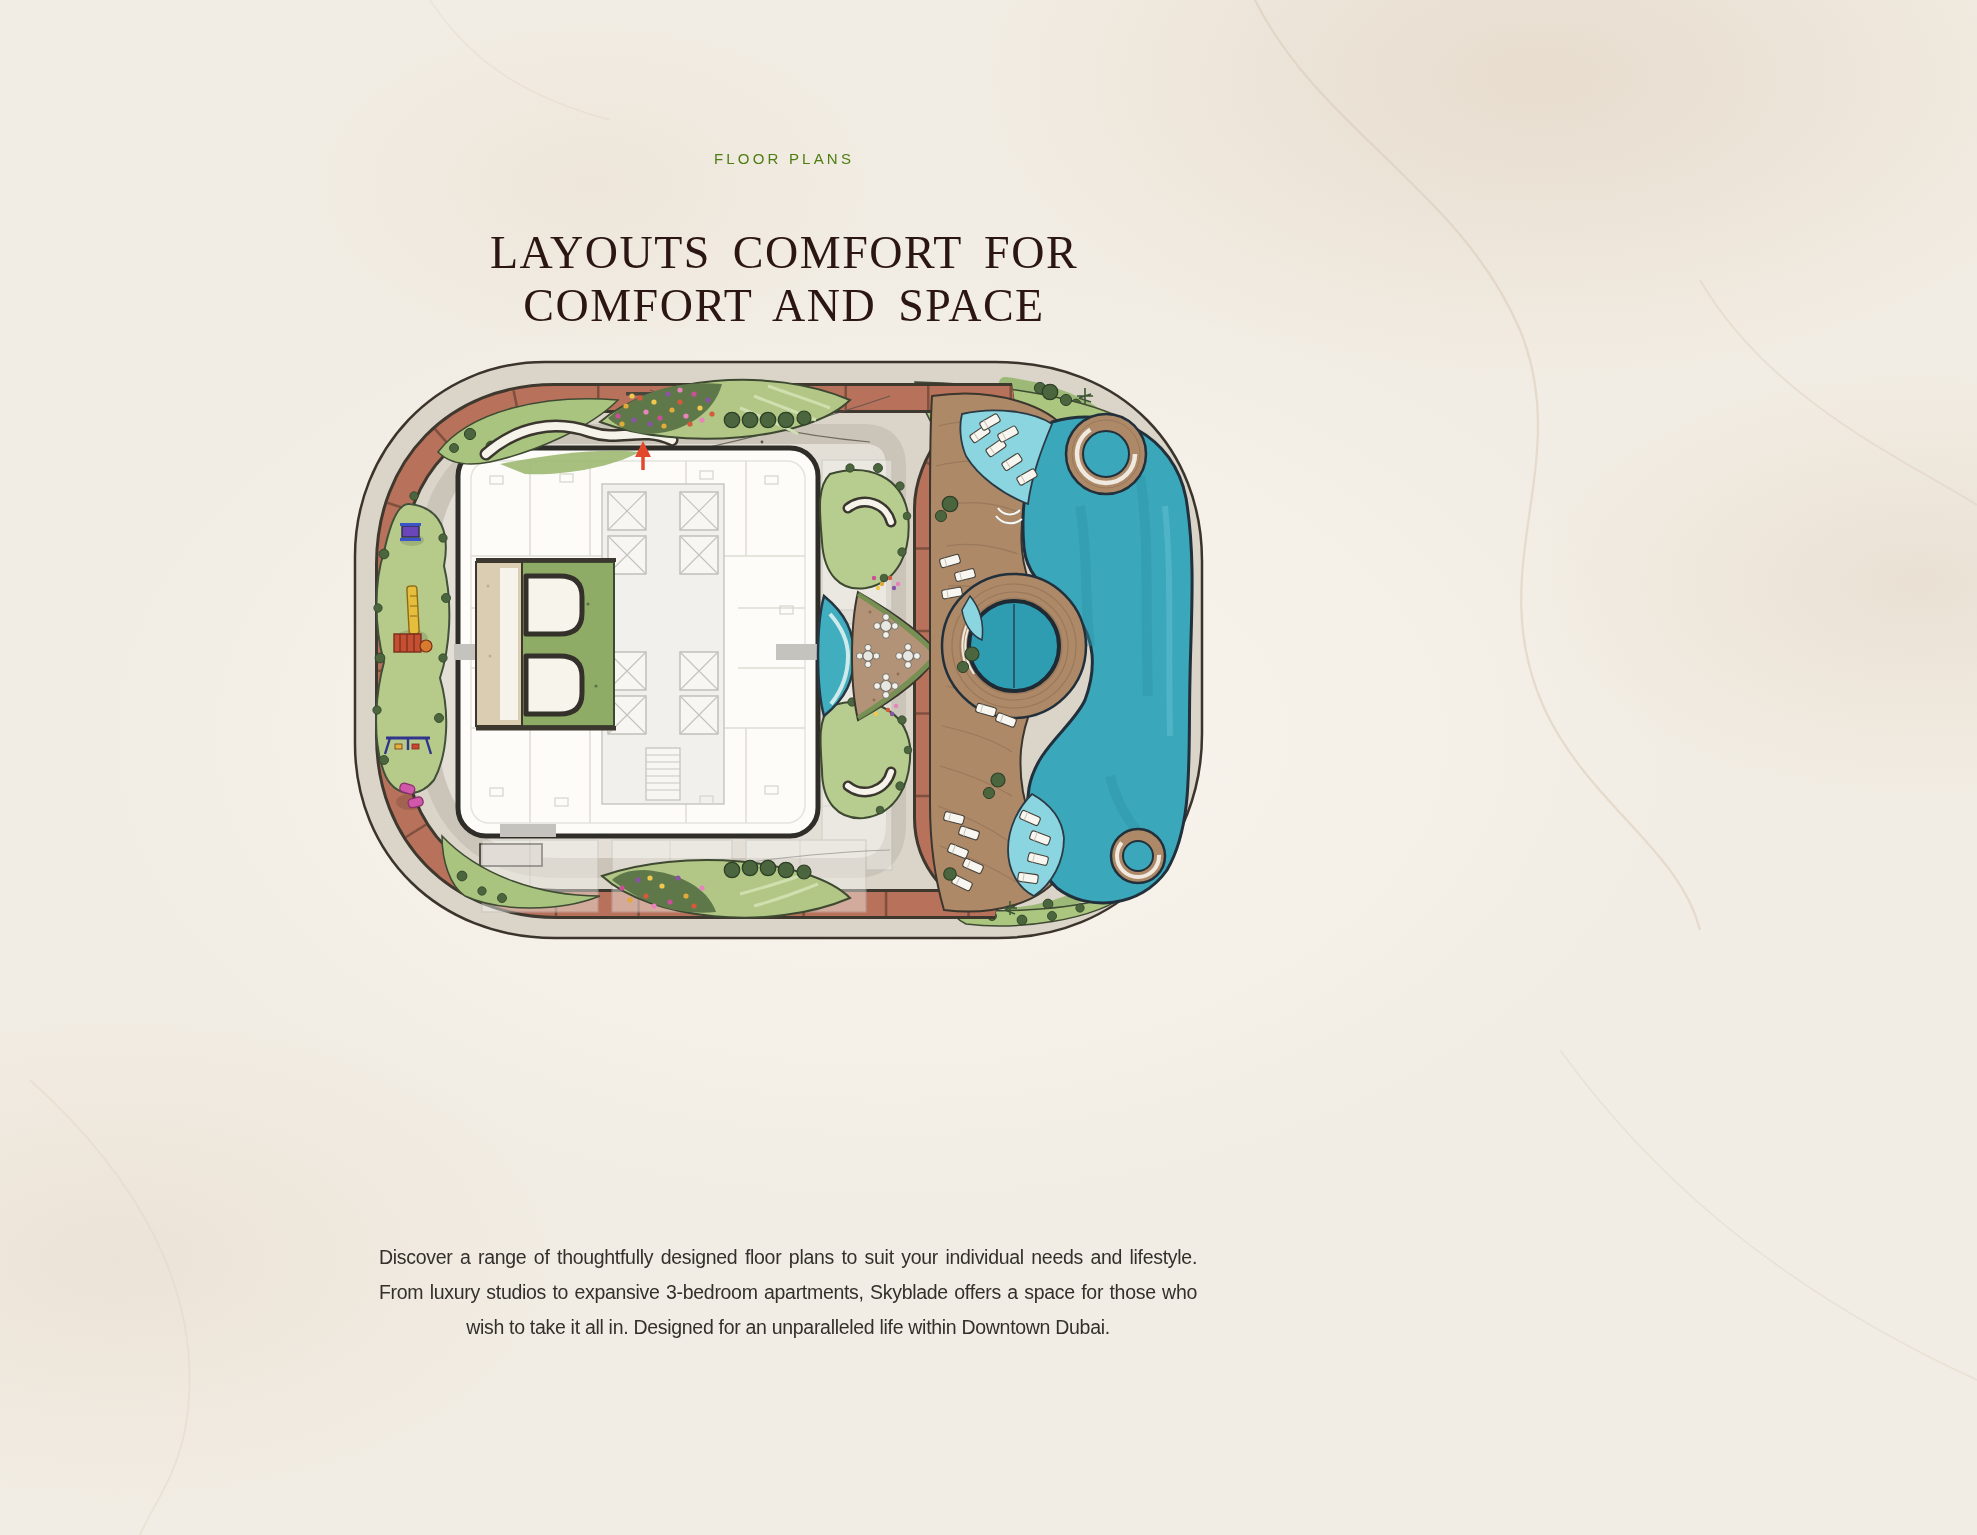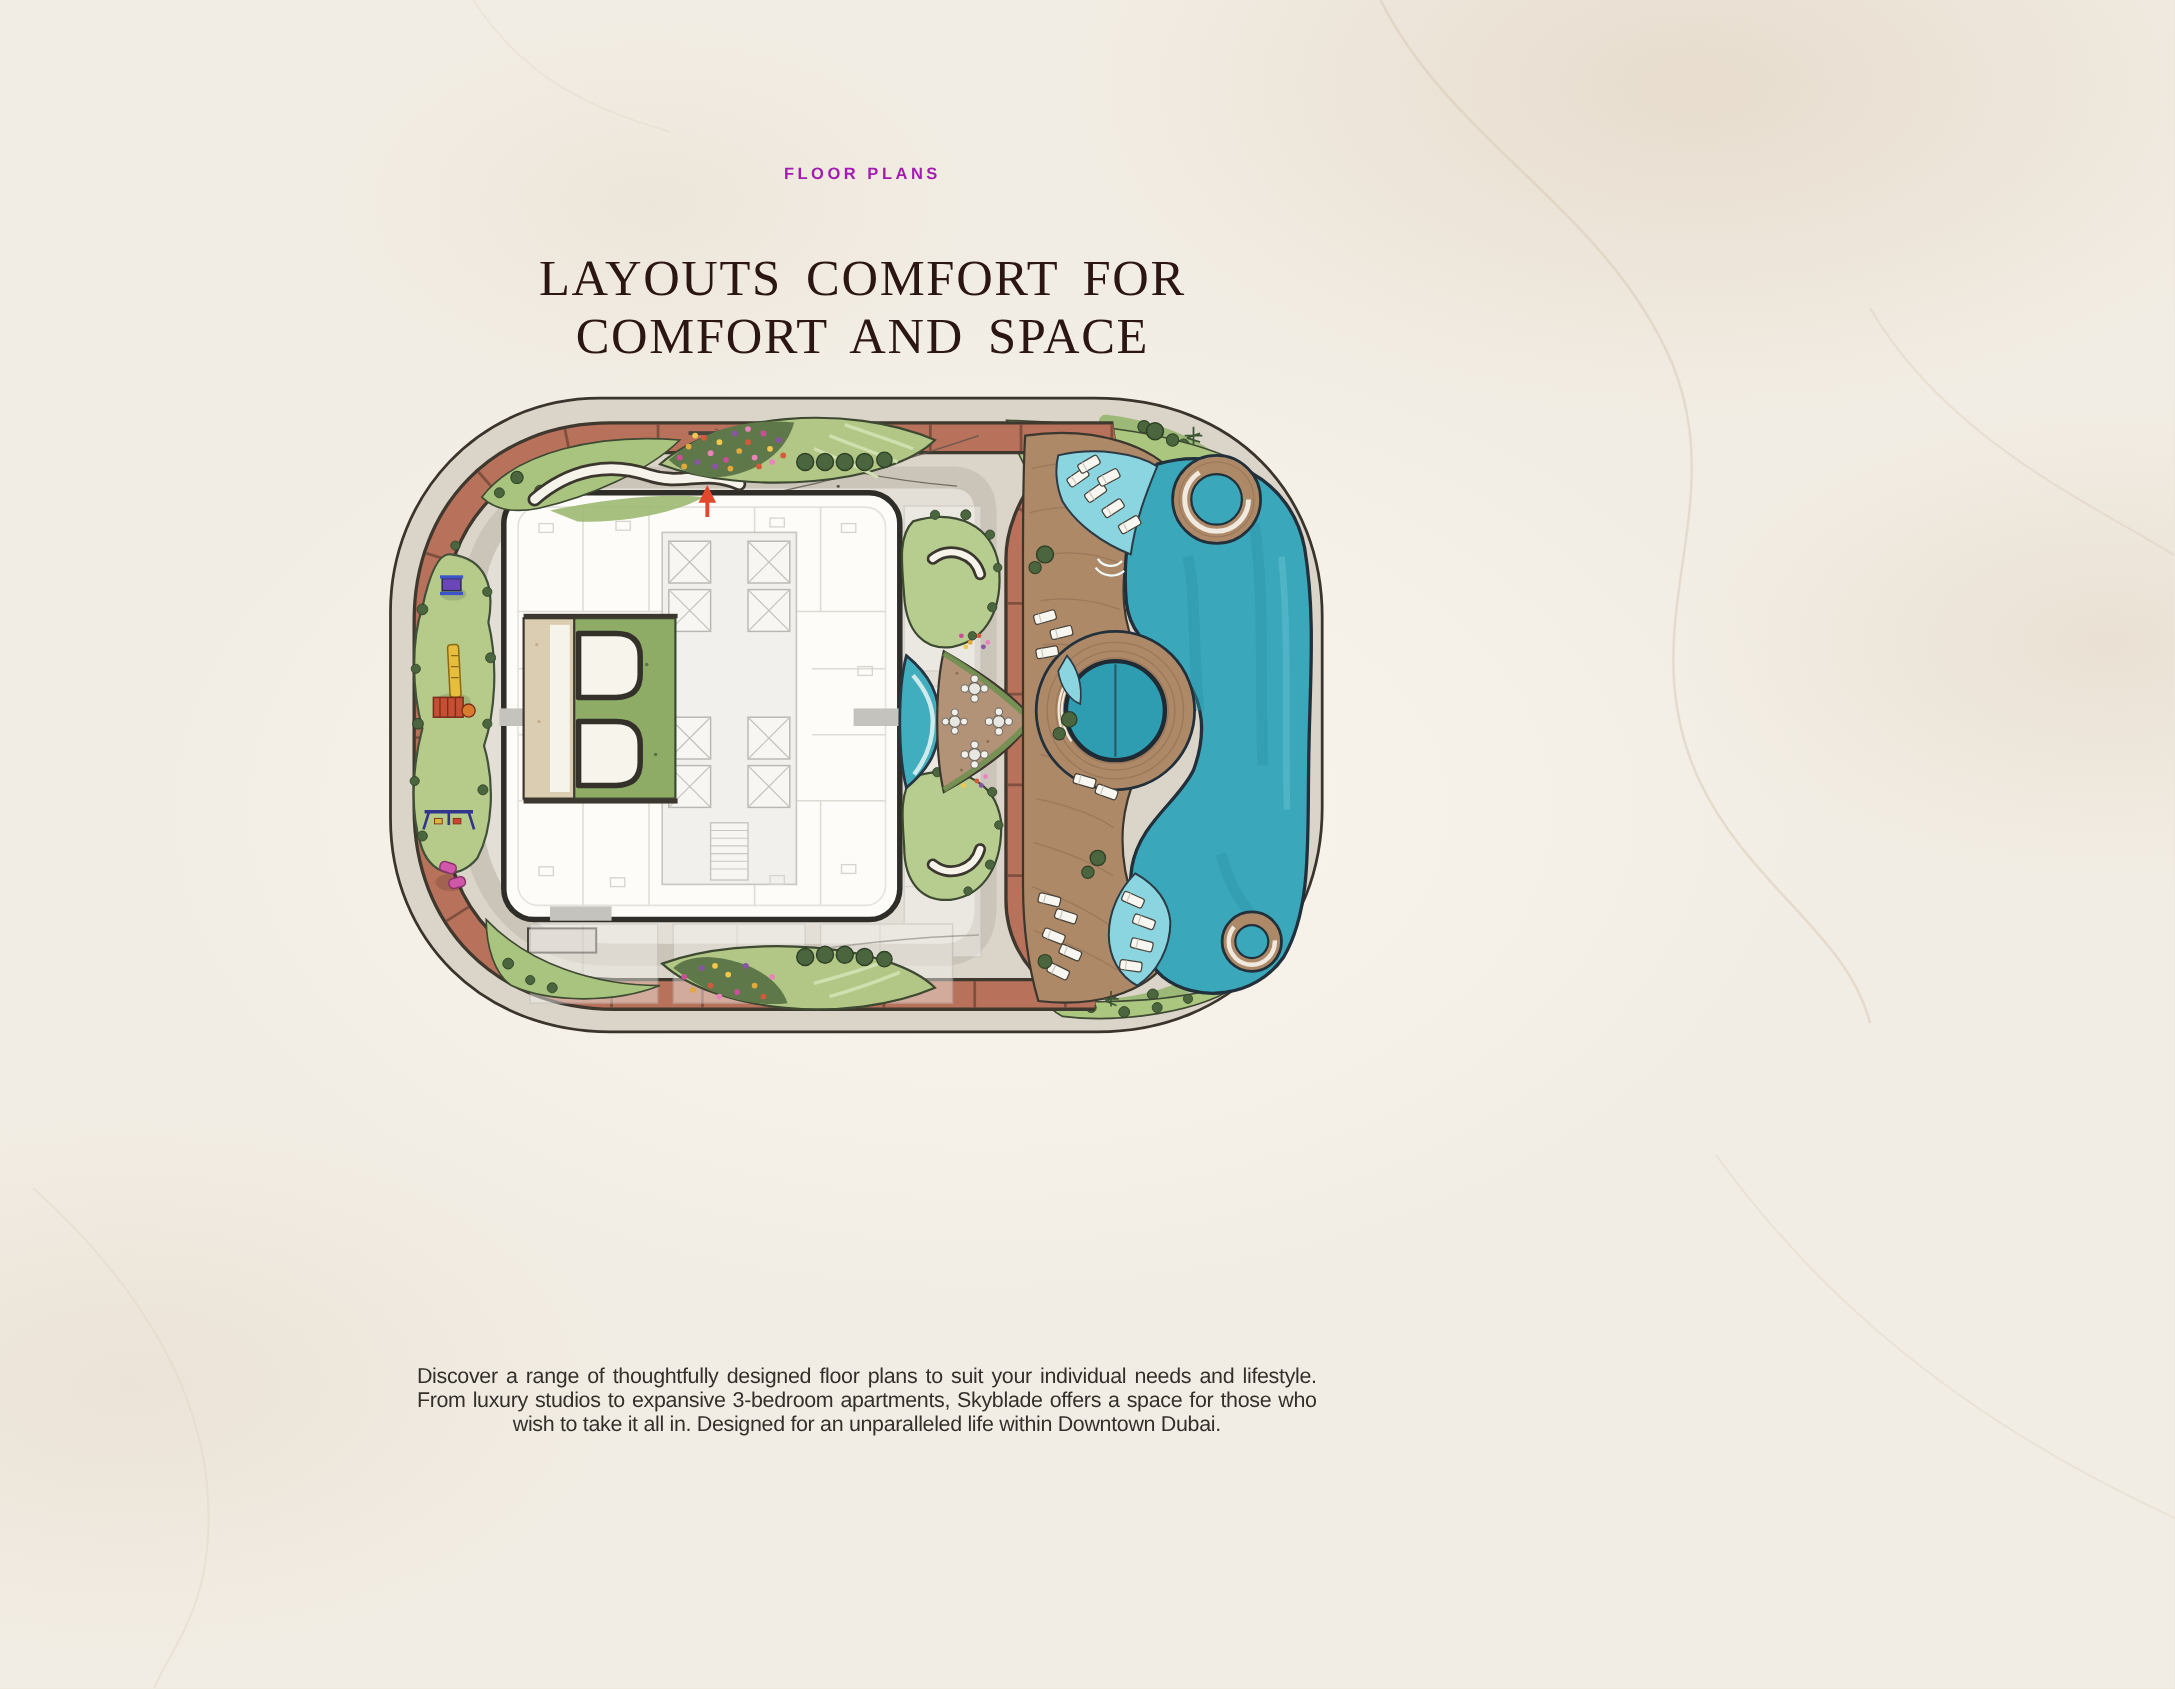--- a/index.html
+++ b/index.html
@@ -16,35 +16,35 @@
       radial-gradient(ellipse 900px 480px at 78% 5%, rgba(223,207,188,.55), transparent 65%),
       radial-gradient(ellipse 650px 360px at 97% 38%, rgba(224,210,192,.45), transparent 62%),
       radial-gradient(ellipse 760px 420px at 6% 82%, rgba(226,213,197,.42), transparent 62%),
       radial-gradient(ellipse 520px 300px at 30% 12%, rgba(228,216,200,.35), transparent 60%),
       radial-gradient(ellipse 1100px 650px at 45% 48%, rgba(253,250,244,.65), transparent 72%);
   }
   .veins{position:absolute;inset:0;}
   .eyebrow{
     position:absolute;top:150px;left:350px;width:868px;
     text-align:center;
-    font-size:15px;letter-spacing:3.2px;color:#a21caf;font-weight:bold;
+    font-size:15px;letter-spacing:3.2px;color:#4d7c0f;
   }
   .heading{
     position:absolute;top:188px;left:300px;width:968px;
     text-align:center;
     font-family:"Liberation Serif",serif;font-weight:500;
     font-size:46px;line-height:53px;
     letter-spacing:1.5px;word-spacing:9px;
     color:#2b1613;
   }
   .heading span{display:block;}
   .plan-figure{position:absolute;top:356px;left:350px;width:860px;height:592px;margin:0;}
   .description{
     position:absolute;top:1240px;left:379px;width:818px;
-    font-size:19.5px;line-height:22px;letter-spacing:-0.3px;
+    font-size:19.5px;line-height:35px;letter-spacing:-0.3px;
     color:#33302c;
     text-align:justify;text-align-last:center;
     margin:0;
   }
 </style>
 </head>
 <body>
 
 <div class="page">
   <div class="marble"></div>

